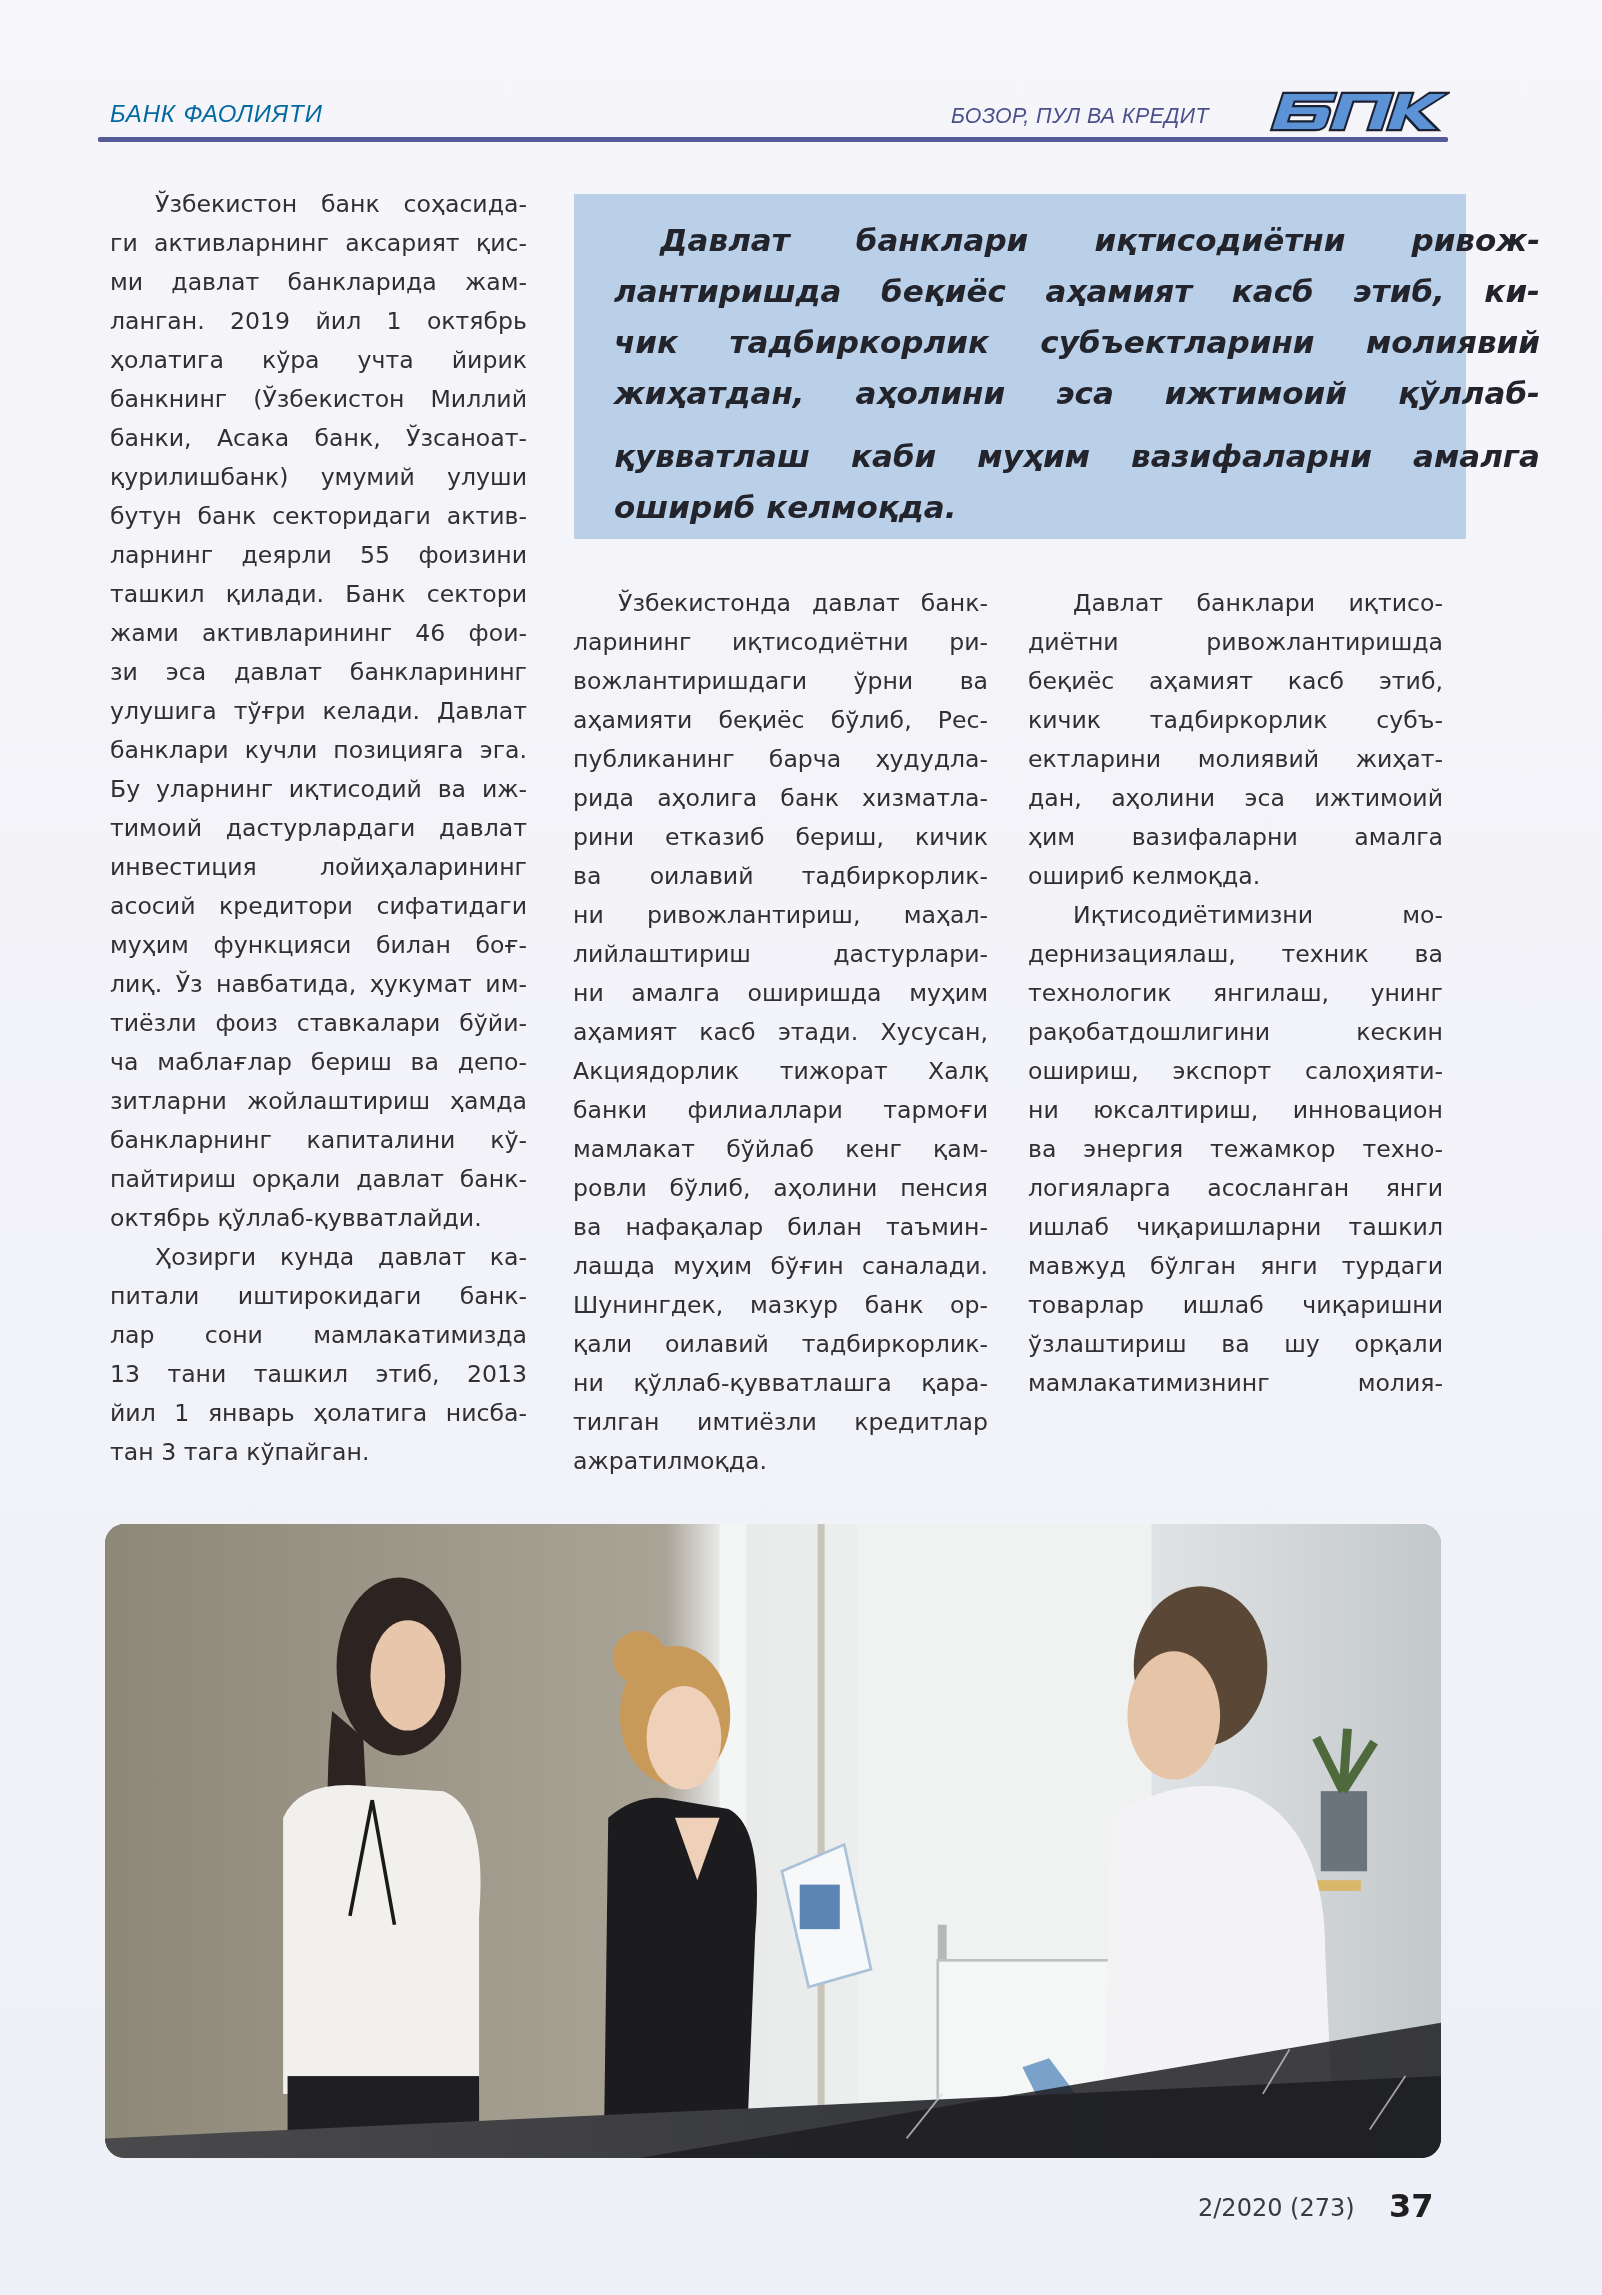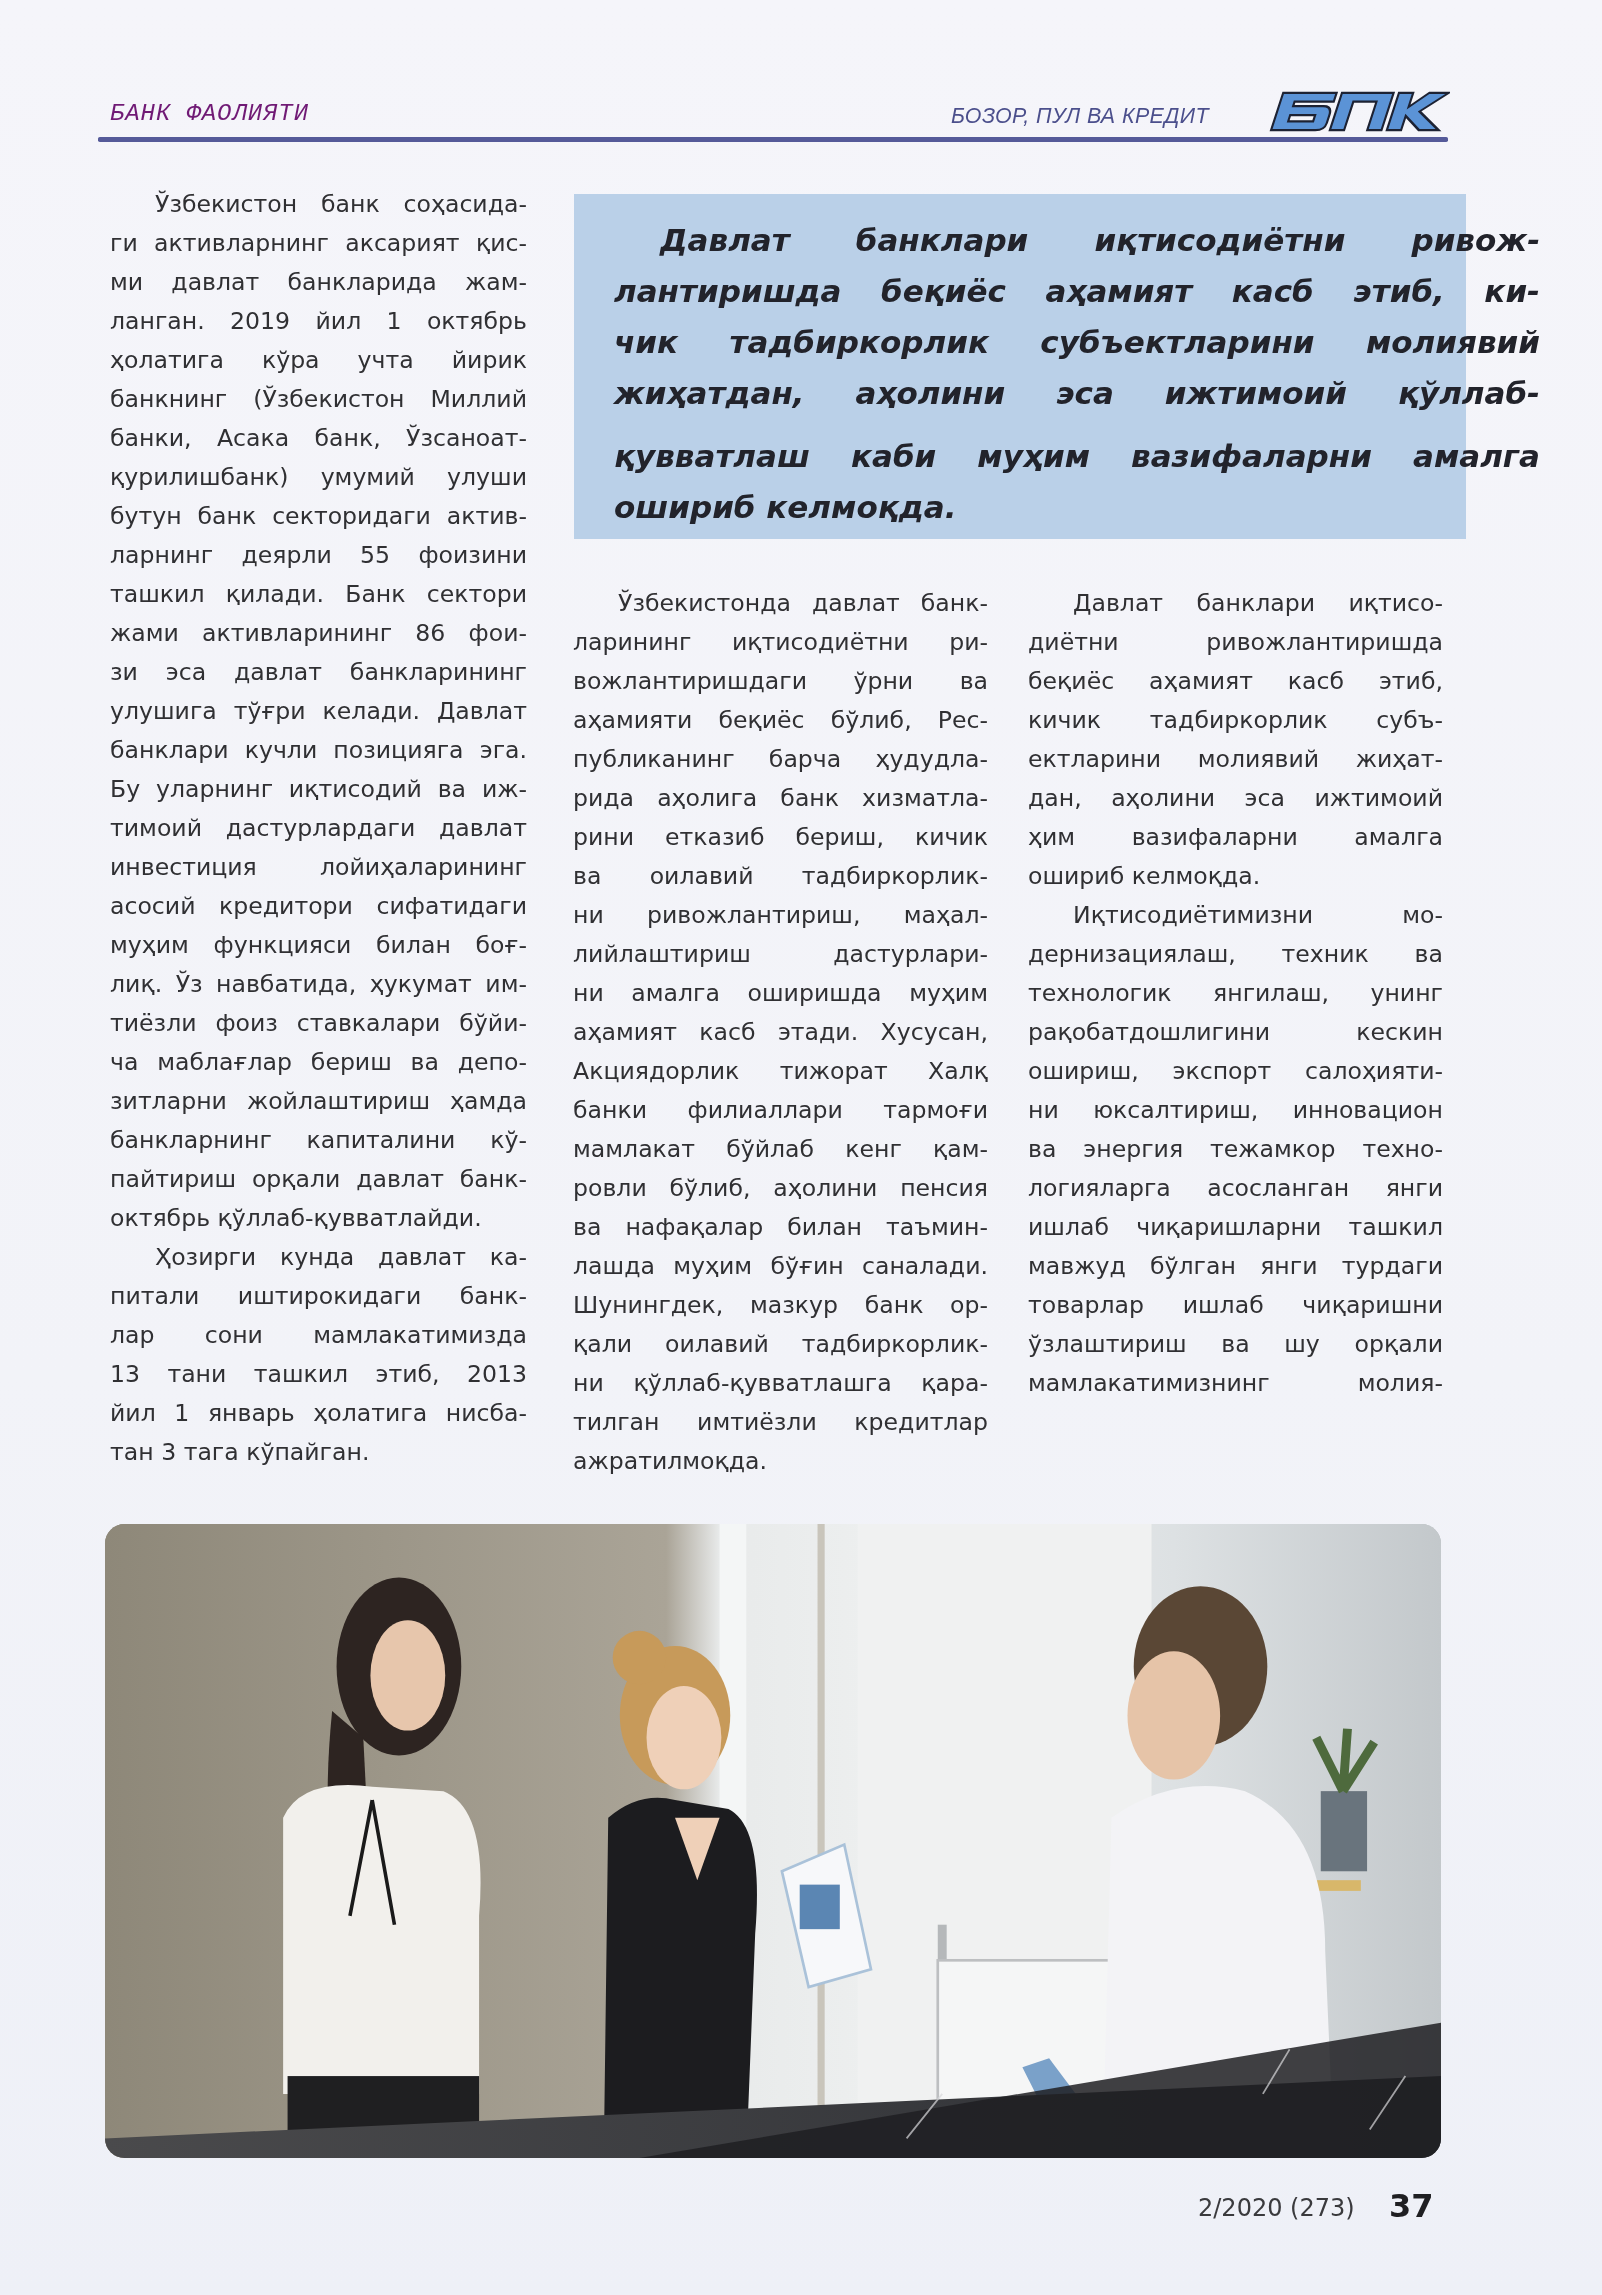--- a/index.html
+++ b/index.html
@@ -9,22 +9,22 @@
       font-family: "DejaVu Sans", sans-serif;
       color: #2b2b2d;
     }
     .page-bg {
       position: absolute; inset: 0;
       background: linear-gradient(180deg, #f5f5fa 0%, #f2f3f8 60%, #eef0f7 100%);
     }
     
     .header-left {
       position: absolute; left: 110px; top: 100px;
-      font-family: Liberation Mono, monospace; font-style: italic;
-      font-size: 24px; letter-spacing: 0.9px; color: #701a75;
+      font-family: Liberation Sans, sans-serif; font-style: italic;
+      font-size: 24px; letter-spacing: 0.9px; color: #0369a1;
     }
     .header-right {
       position: absolute; left: 951px; top: 104px;
       font-family: "Liberation Sans", sans-serif; font-style: italic; font-weight: normal;
       font-size: 21.4px; letter-spacing: 0.4px; color: #4b4f8c;
     }
     .header-rule {
       position: absolute; left: 98px; top: 137px; width: 1350px; height: 5.3px;
       background: #555a99; border-radius: 1.8px;
     }
@@ -117,21 +117,21 @@
     <span class="line">ги активларнинг аксарият қис-</span>
     <span class="line">ми давлат банкларида жам-</span>
     <span class="line">ланган. 2019 йил 1 октябрь</span>
     <span class="line">ҳолатига кўра учта йирик</span>
     <span class="line">банкнинг (Ўзбекистон Миллий</span>
     <span class="line">банки, Асака банк, Ўзсаноат-</span>
     <span class="line">қурилишбанк) умумий улуши</span>
     <span class="line">бутун банк секторидаги актив-</span>
     <span class="line">ларнинг деярли 55 фоизини</span>
     <span class="line">ташкил қилади. Банк сектори</span>
-    <span class="line">жами активларининг 86 фои-</span>
+    <span class="line">жами активларининг 46 фои-</span>
     <span class="line">зи эса давлат банкларининг</span>
     <span class="line">улушига тўғри келади. Давлат</span>
     <span class="line">банклари кучли позицияга эга.</span>
     <span class="line">Бу уларнинг иқтисодий ва иж-</span>
     <span class="line">тимоий дастурлардаги давлат</span>
     <span class="line">инвестиция лойиҳаларининг</span>
     <span class="line">асосий кредитори сифатидаги</span>
     <span class="line">муҳим функцияси билан боғ-</span>
     <span class="line">лиқ. Ўз навбатида, ҳукумат им-</span>
     <span class="line">тиёзли фоиз ставкалари бўйи-</span>

